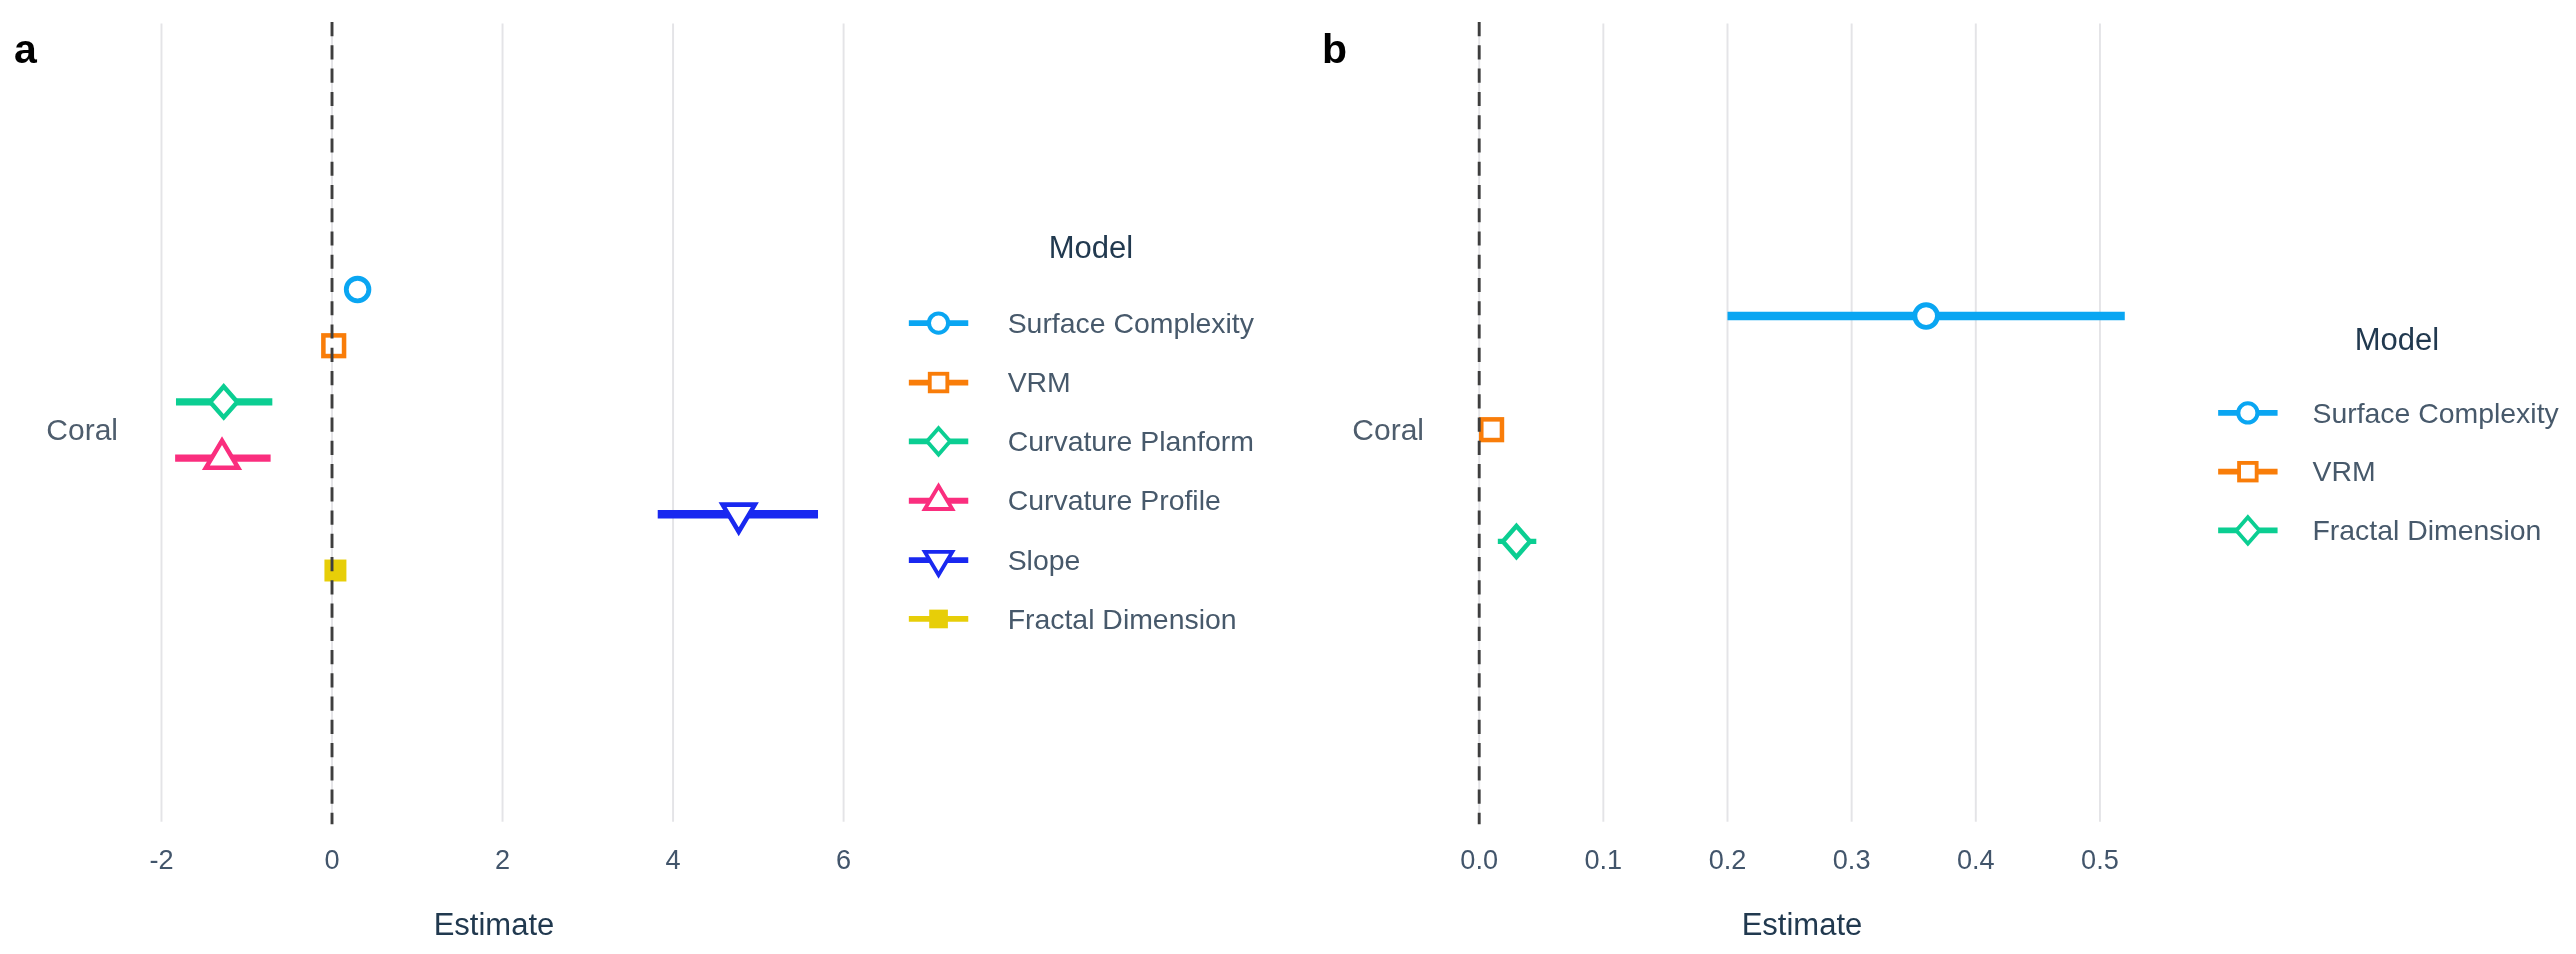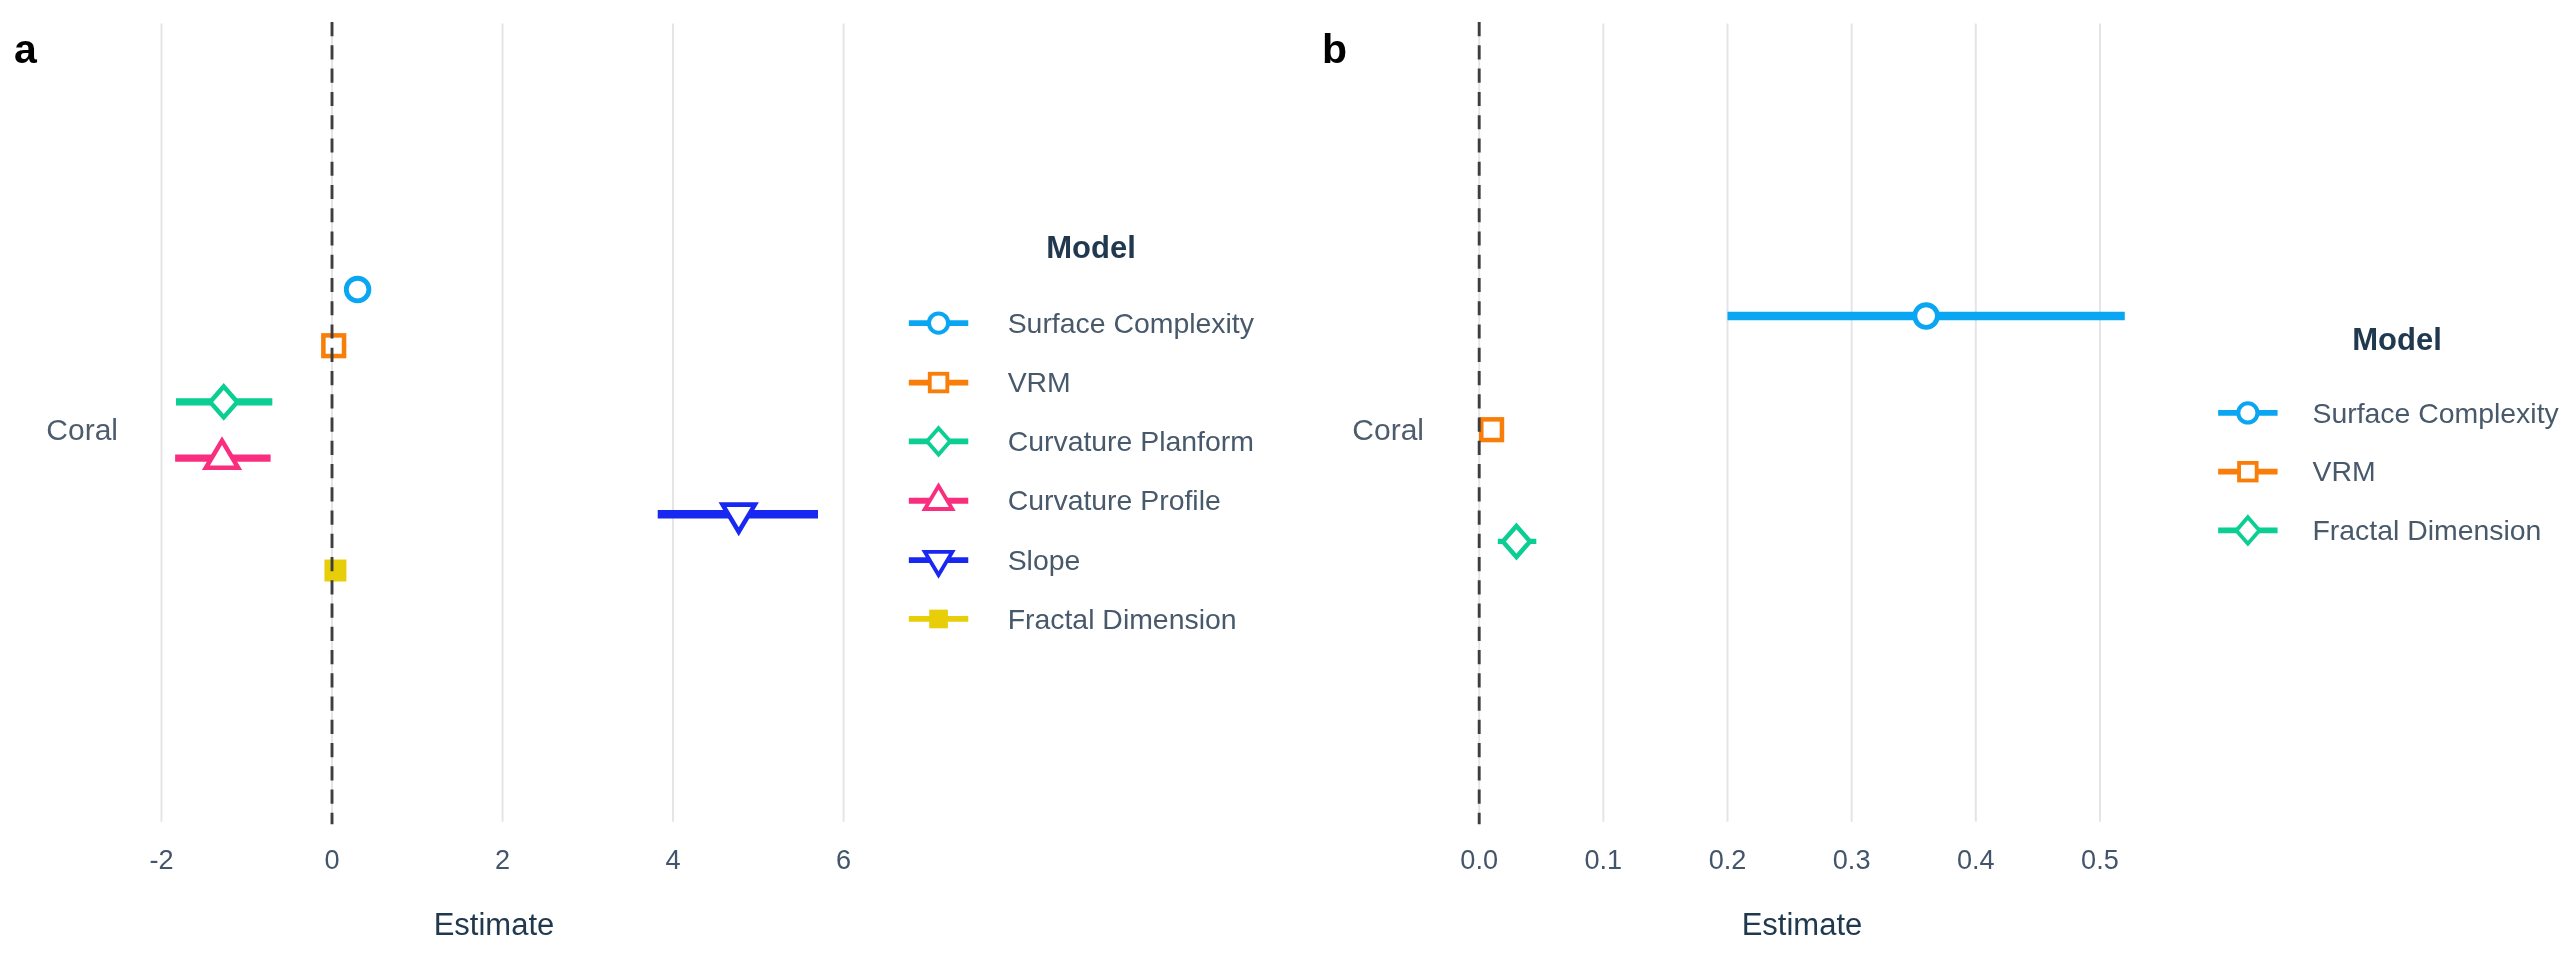--- a/index.html
+++ b/index.html
@@ -8,21 +8,21 @@
     width:2576px;height:955px;
     background:#ffffff;
     font-family:"Liberation Sans", sans-serif;
     overflow:hidden;
   }
   .stage svg{position:absolute;left:0;top:0;}
   .overlay{position:absolute;white-space:nowrap;}
   .panel-letter{font-size:41px;font-weight:bold;color:#000000;}
   .group-label{font-size:30px;color:#4E5D6D;transform:translateX(-100%);}
   .axis-title{font-size:31px;font-weight:normal;color:#21394F;transform:translateX(-50%);}
-  .legend-title{font-size:31px;font-weight:bold;color:#21394F;transform:translateX(-50%);}
+  .legend-title{font-size:31px;font-weight:normal;color:#21394F;transform:translateX(-50%);}
   .letter-a{left:14px;top:26px;}
   .letter-b{left:1322px;top:26px;}
   .coral-a{left:118px;top:413px;}
   .coral-b{left:1424px;top:413px;}
   .estimate-a{left:494px;top:907px;}
   .estimate-b{left:1802px;top:907px;}
   .model-a{left:1091px;top:230px;}
   .model-b{left:2397px;top:322px;}
 </style>
 </head>

